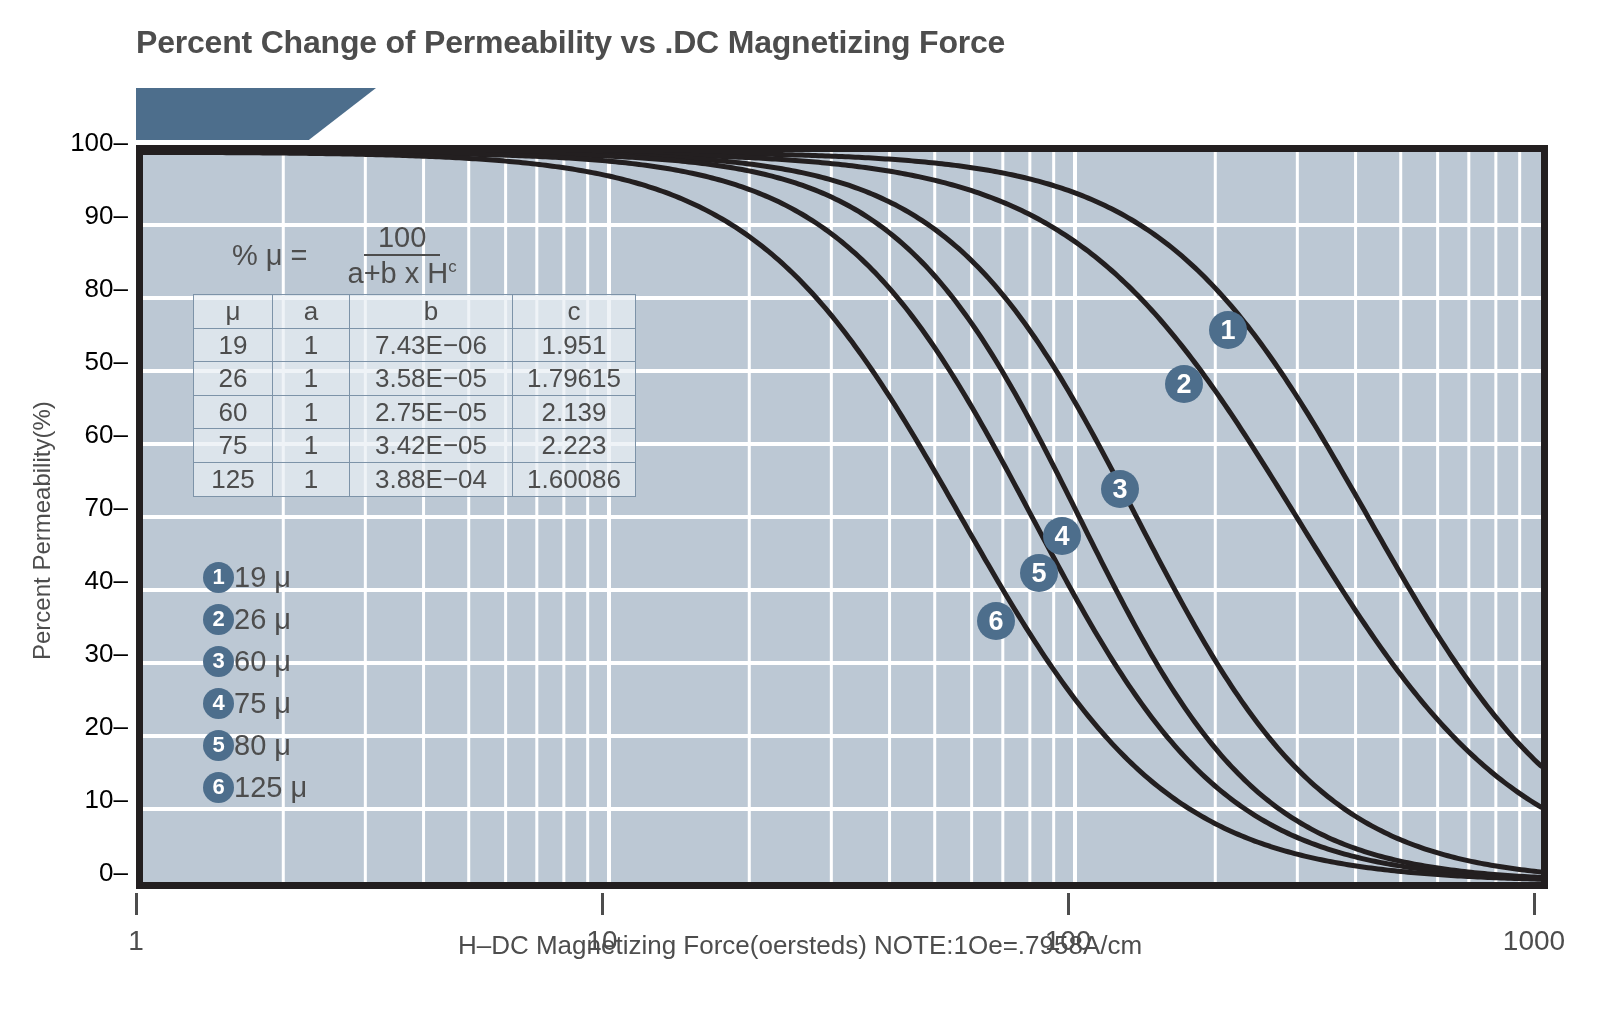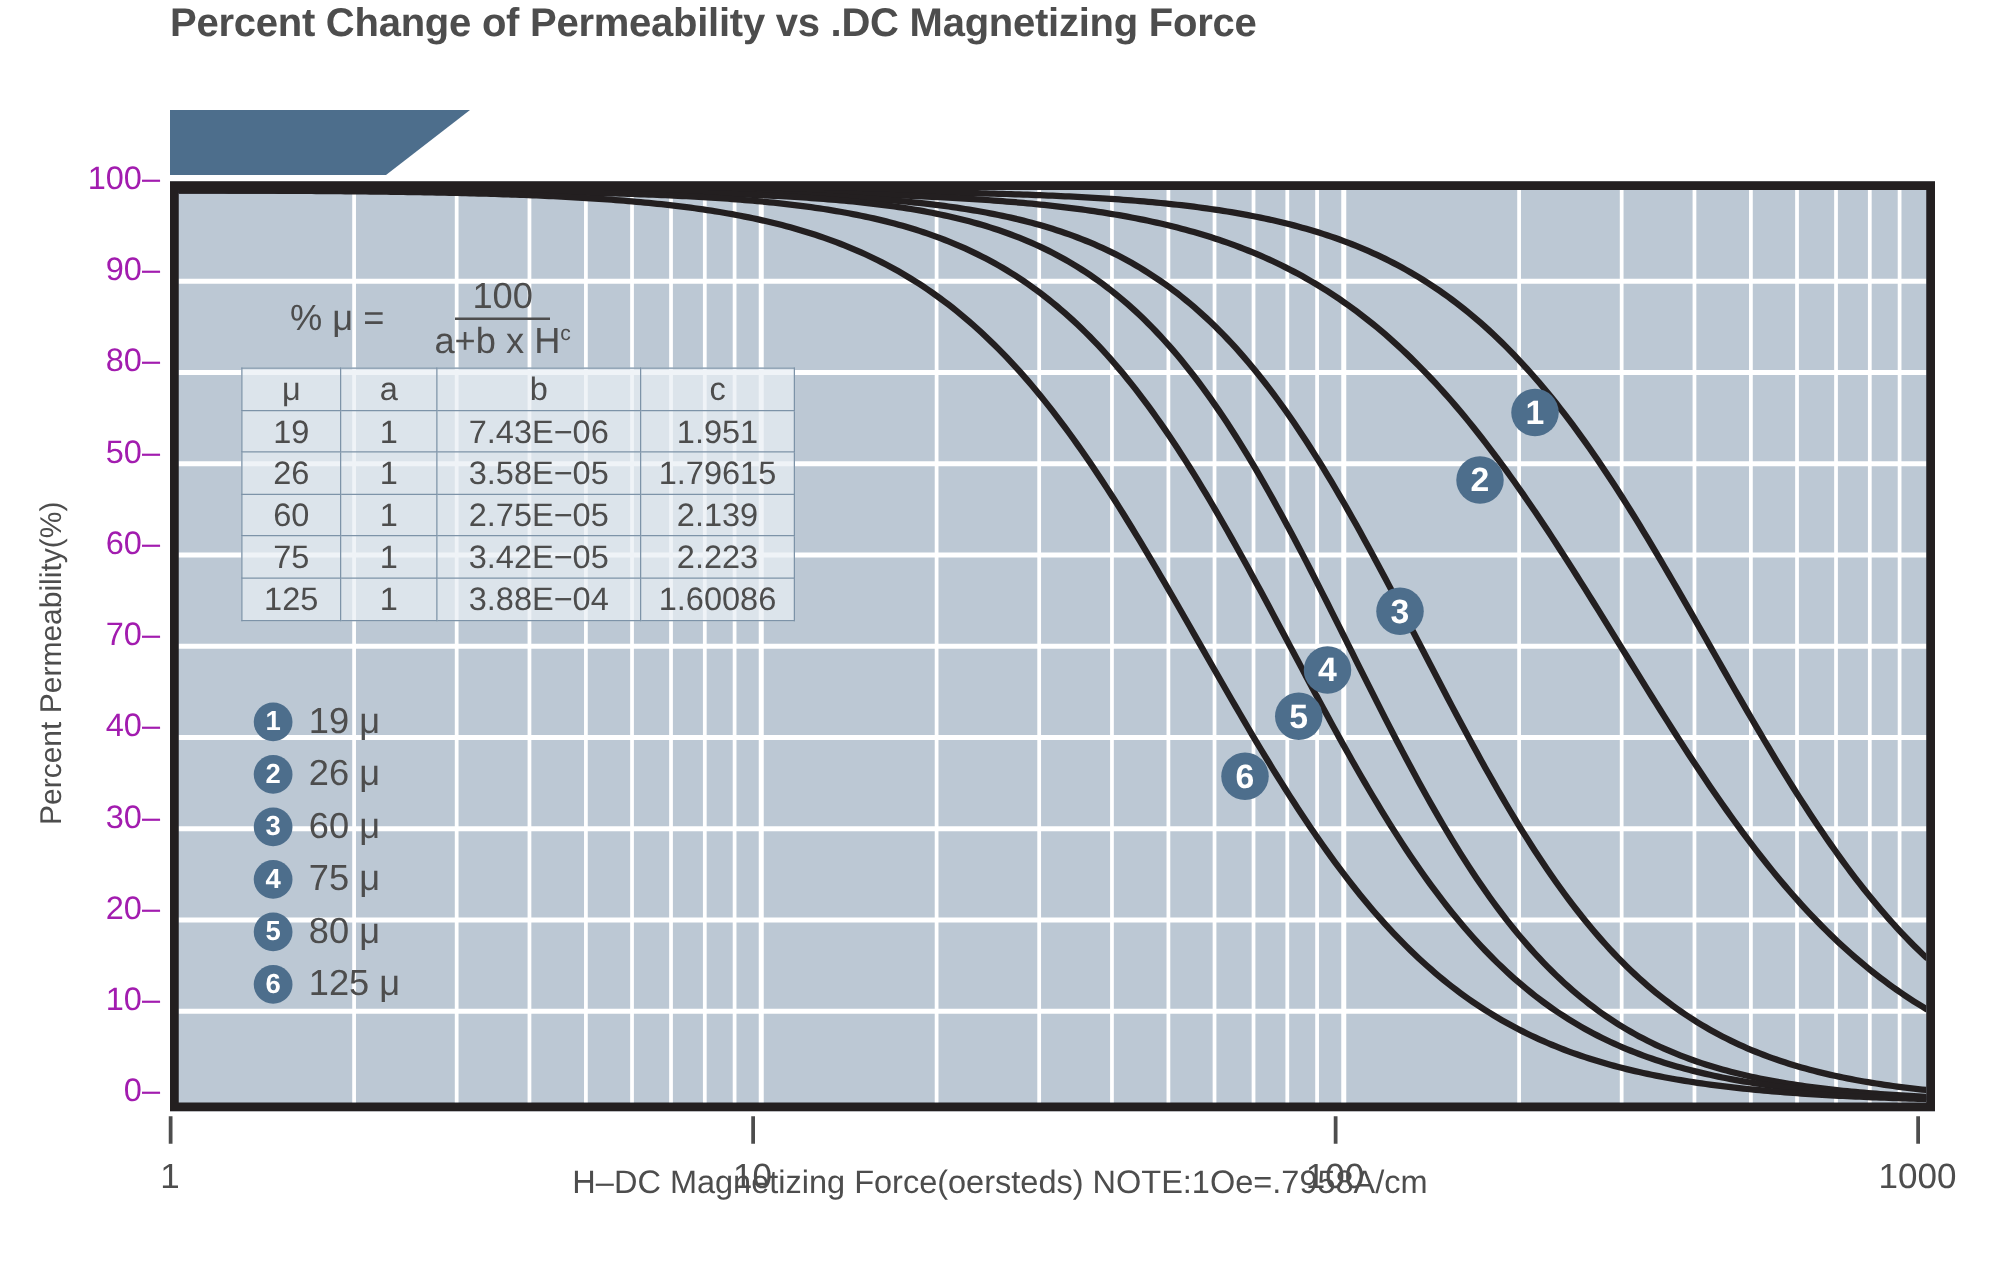--- a/index.html
+++ b/index.html
@@ -17,21 +17,21 @@
   #root {
     position: absolute;
     left: 0; top: 0;
     width: 1600px;
     height: 1029px;
   }
   
   #chart-title {
     position: absolute;
     left: 136px;
-    top: 0;
+    top: 24px;
     font-size: 32px;
     font-weight: bold;
     color: #4d4d4d;
     letter-spacing: -0.2px;
     white-space: nowrap;
   }
   
   #kam-banner {
     position: absolute;
     left: 136px;
@@ -68,21 +68,21 @@
     position: absolute;
     left: 0;
     top: 0;
     display: block;
   }
   
   .ytick {
     position: absolute;
     right: 1472px;
     font-size: 26px;
-    color: #a21caf;
+    color: #000000;
     text-align: right;
     white-space: nowrap;
   }
   #y-axis-title {
     position: absolute;
     font-size: 24px;
     color: #4d4d4d;
     transform: rotate(-90deg);
     transform-origin: left top;
     white-space: nowrap;
@@ -172,21 +172,20 @@
     background: #4d6e8c;
     color: #ffffff;
     font-size: 22px;
     font-weight: bold;
     display: flex;
     align-items: center;
     justify-content: center;
     flex: 0 0 auto;
   }
   .legend-text {
-    margin-left: 13px;
     font-size: 29px;
     color: #4d4d4d;
     white-space: nowrap;
   }
   
   .curve-marker {
     position: absolute;
     width: 38px;
     height: 38px;
     border-radius: 50%;

